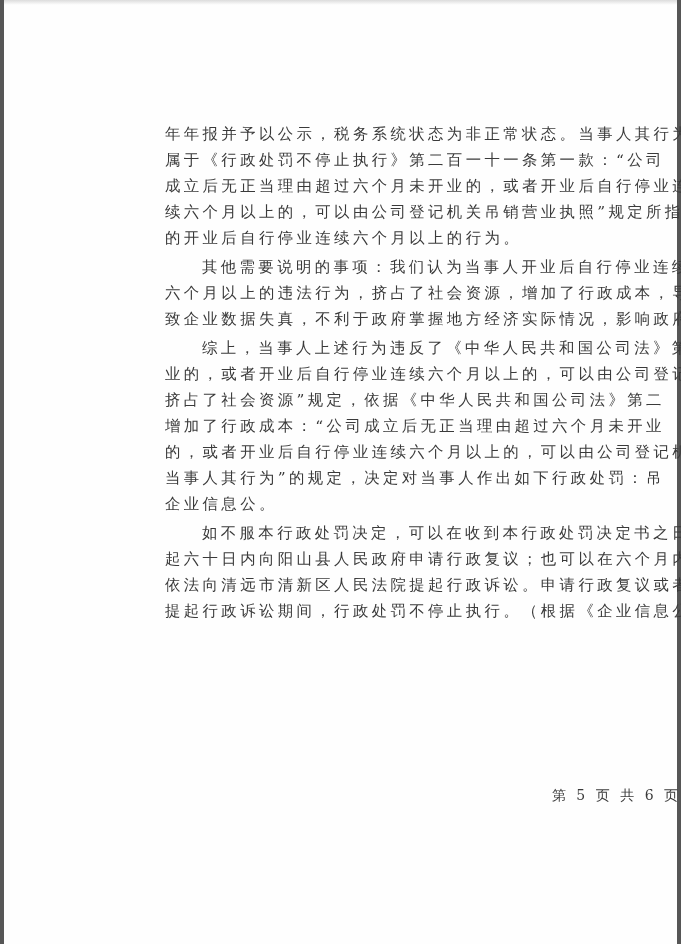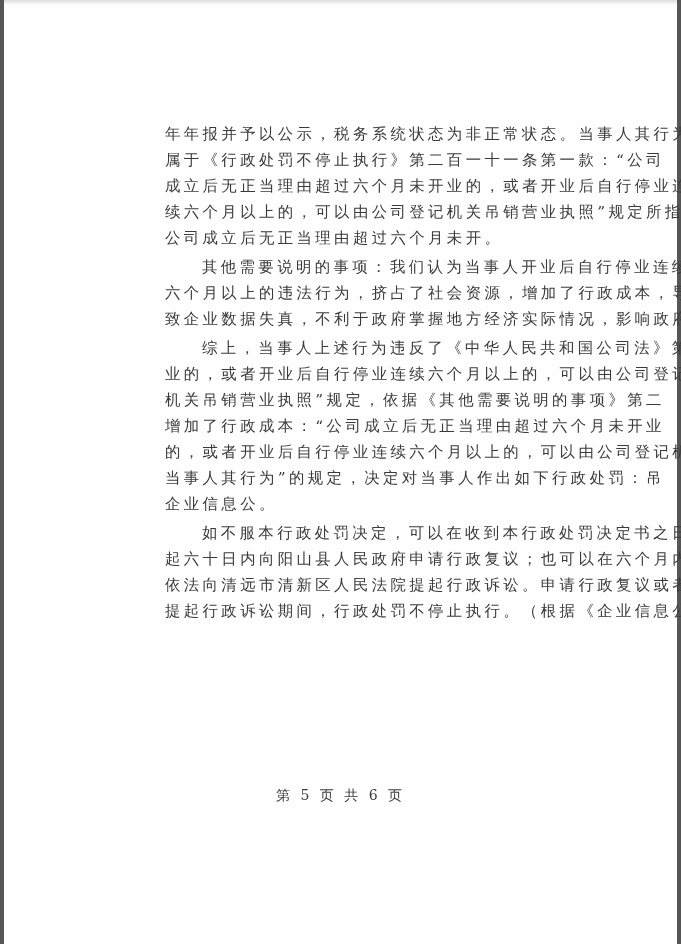--- a/index.html
+++ b/index.html
@@ -24,49 +24,49 @@
   .body-text {
     position: absolute; left: 165px; top: 121px; width: 364px;
     color: #3a3a3a; font-size: 15.4px; letter-spacing: 3.4px;
   }
   .para {
     margin: 0 0 3px 0; line-height: 26px; text-align: justify; text-align-last: left;
     word-break: break-all;
   }
   .line { display: block; white-space: nowrap; height: 26px; line-height: 26px; }
   .footer {
-    position: absolute; left: 0; width: 681px; top: 787px; text-align: center;
+    position: absolute; left: 0; width: 681px; top: 787px; text-align: right;
     color: #3a3a3a; font-size: 14px; letter-spacing: 3px;
   }
 </style>
 </head>
 <body>
 
 <div class="page"></div>
 <div class="top-strip"></div>
 <div class="frame-left"></div>
 <div class="frame-right"></div>
 
 <div class="body-text">
   <p class="para">
     <span class="line">年年报并予以公示，税务系统状态为非正常状态。当事人其行为</span>
     <span class="line">属于《行政处罚不停止执行》第二百一十一条第一款：“公司</span>
     <span class="line">成立后无正当理由超过六个月未开业的，或者开业后自行停业连</span>
     <span class="line">续六个月以上的，可以由公司登记机关吊销营业执照”规定所指</span>
-    <span class="line">公司成立后无正当理由超过六个月未开。</span>
+    <span class="line">的开业后自行停业连续六个月以上的行为。</span>
   </p>
   <p class="para">
     <span class="line" style="padding-left:37px">其他需要说明的事项：我们认为当事人开业后自行停业连续</span>
     <span class="line">六个月以上的违法行为，挤占了社会资源，增加了行政成本，导</span>
     <span class="line">致企业数据失真，不利于政府掌握地方经济实际情况，影响政府</span>
   </p>
   <p class="para">
     <span class="line" style="padding-left:37px">综上，当事人上述行为违反了《中华人民共和国公司法》第</span>
     <span class="line">业的，或者开业后自行停业连续六个月以上的，可以由公司登记</span>
-    <span class="line">机关吊销营业执照”规定，依据《其他需要说明的事项》第二</span>
+    <span class="line">挤占了社会资源”规定，依据《中华人民共和国公司法》第二</span>
     <span class="line">增加了行政成本：“公司成立后无正当理由超过六个月未开业</span>
     <span class="line">的，或者开业后自行停业连续六个月以上的，可以由公司登记机</span>
     <span class="line">当事人其行为”的规定，决定对当事人作出如下行政处罚：吊</span>
     <span class="line">企业信息公。</span>
   </p>
   <p class="para">
     <span class="line" style="padding-left:37px">如不服本行政处罚决定，可以在收到本行政处罚决定书之日</span>
     <span class="line">起六十日内向阳山县人民政府申请行政复议；也可以在六个月内</span>
     <span class="line">依法向清远市清新区人民法院提起行政诉讼。申请行政复议或者</span>
     <span class="line">提起行政诉讼期间，行政处罚不停止执行。（根据《企业信息公</span>

